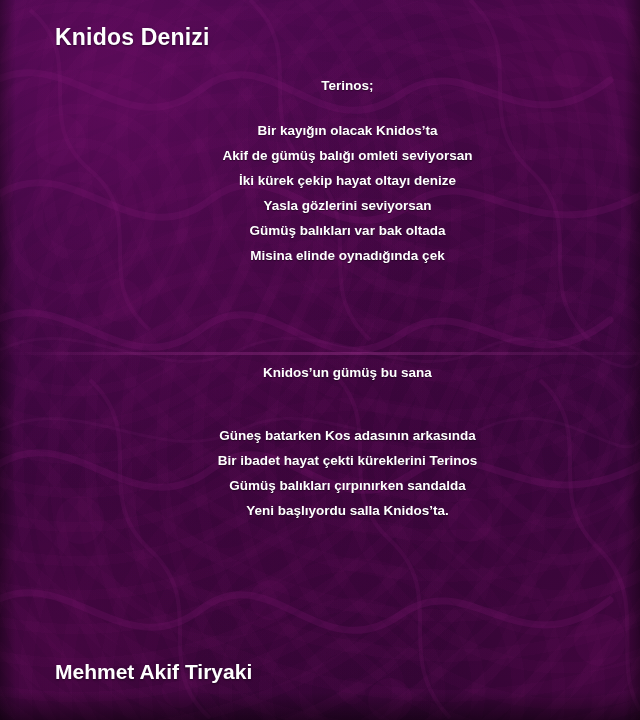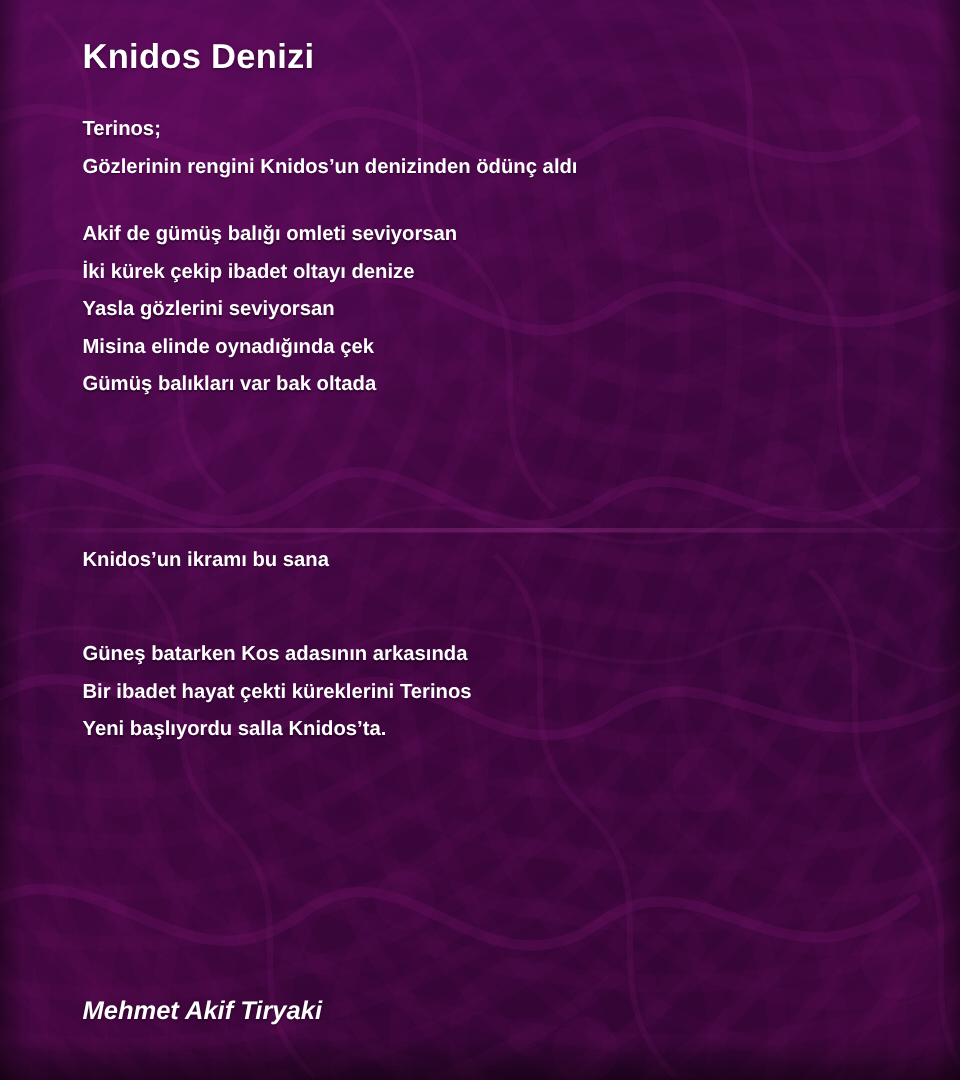--- a/index.html
+++ b/index.html
@@ -92,20 +92,21 @@
     padding: 10px 0 0 55px;
     color: #ffffff;
     font-size: 23px;
     font-weight: bold;
     letter-spacing: 0.2px;
     text-shadow: 0 1px 2px rgba(0,0,0,0.5);
   }
 
   .poem-body {
     padding: 22px 0 0 55px;
+    text-align: center;
   }
 
   .stanza {
     margin: 0 0 20px 0;
   }
   .stanza:last-child {
     margin-bottom: 0;
   }
   .line {
     color: #ffffff;
@@ -121,23 +122,22 @@
   .spacer-md {
     height: 18px;
   }
 
   .author {
     position: absolute;
     left: 55px;
     bottom: 36px;
     z-index: 4;
     color: #ffffff;
-    font-size: 17px;
+    font-size: 21px;
     font-weight: bold;
-    font-style: italic;
     text-shadow: 0 1px 2px rgba(0,0,0,0.5);
   }
 </style>
 </head>
 <body>
 
 <div class="page">
 
   <div class="bg-layer bg-vignette"></div>
   <div class="bg-layer bg-swirls"></div>
@@ -185,42 +185,43 @@
   <div class="bg-edge-bottom"></div>
 
   <div class="content">
 
     <h1 class="poem-title">Knidos Denizi</h1>
 
     <div class="poem-body">
 
       <div class="stanza">
         <div class="line">Terinos;</div>
-        <div class="line">Gözlerinin rengini Knidos’un denizinden ödünç aldı</div>
-      </div>
-
-      <div class="stanza">
+      </div>
+
+      <div class="stanza">
+        <div class="line">Bir kayığın olacak Knidos’ta</div>
         <div class="line">Akif de gümüş balığı omleti seviyorsan</div>
-        <div class="line">İki kürek çekip ibadet oltayı denize</div>
+        <div class="line">İki kürek çekip hayat oltayı denize</div>
         <div class="line">Yasla gözlerini seviyorsan</div>
+        <div class="line">Gümüş balıkları var bak oltada</div>
         <div class="line">Misina elinde oynadığında çek</div>
-        <div class="line">Gümüş balıkları var bak oltada</div>
       </div>
 
       <div class="spacer-lg"></div>
 
       <div class="stanza">
-        <div class="line">Knidos’un ikramı bu sana</div>
+        <div class="line">Knidos’un gümüş bu sana</div>
       </div>
 
       <div class="spacer-md"></div>
 
       <div class="stanza">
         <div class="line">Güneş batarken Kos adasının arkasında</div>
         <div class="line">Bir ibadet hayat çekti küreklerini Terinos</div>
+        <div class="line">Gümüş balıkları çırpınırken sandalda</div>
         <div class="line">Yeni başlıyordu salla Knidos’ta.</div>
       </div>
 
     </div>
   </div>
 
   <div class="author">Mehmet Akif Tiryaki</div>
 
 </div>
 

